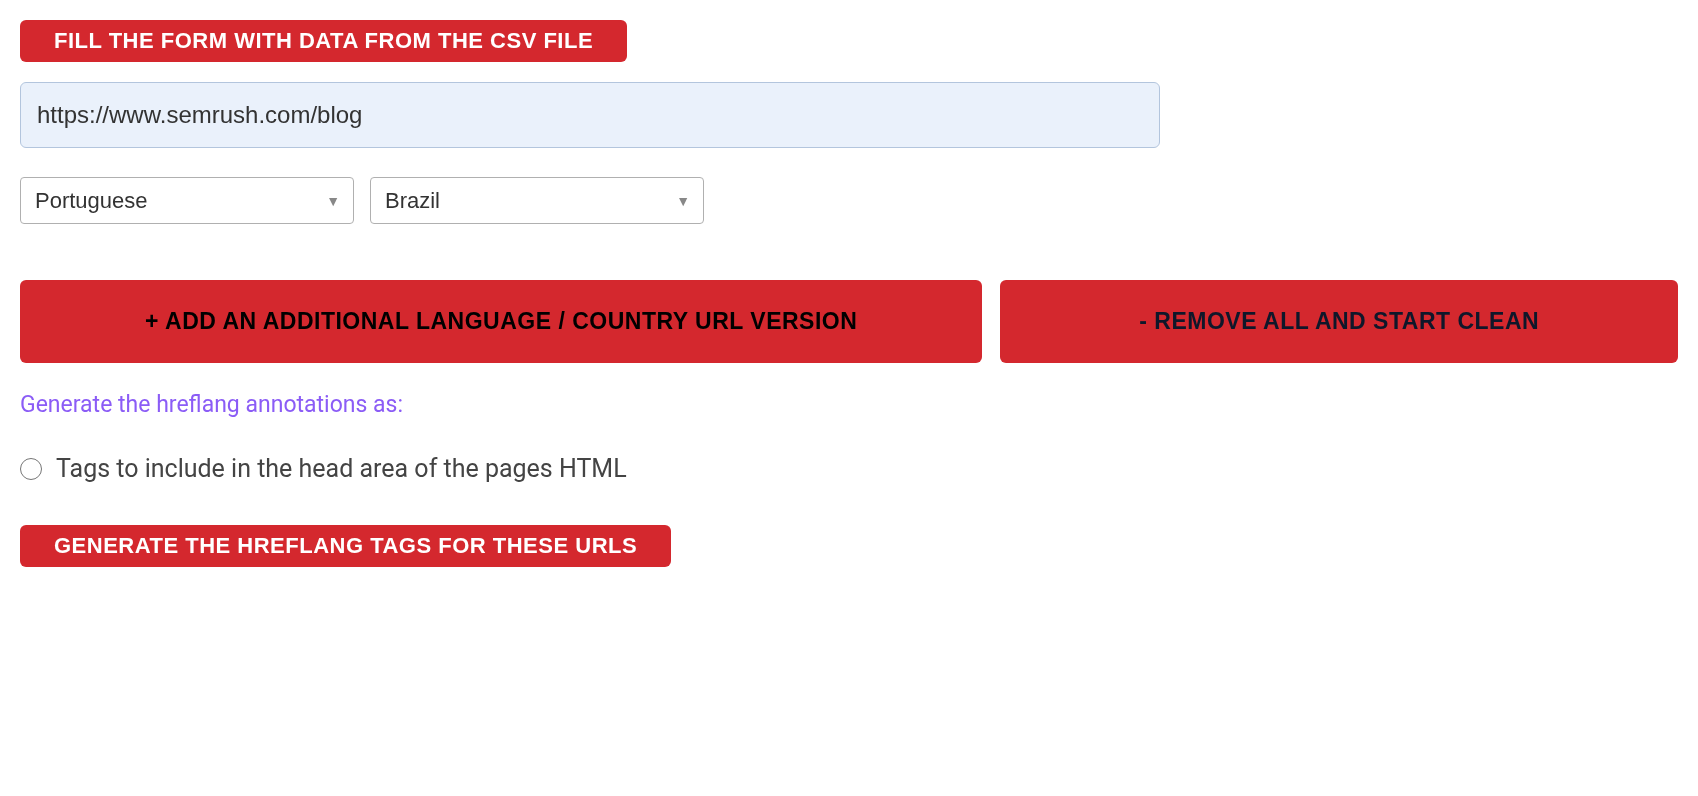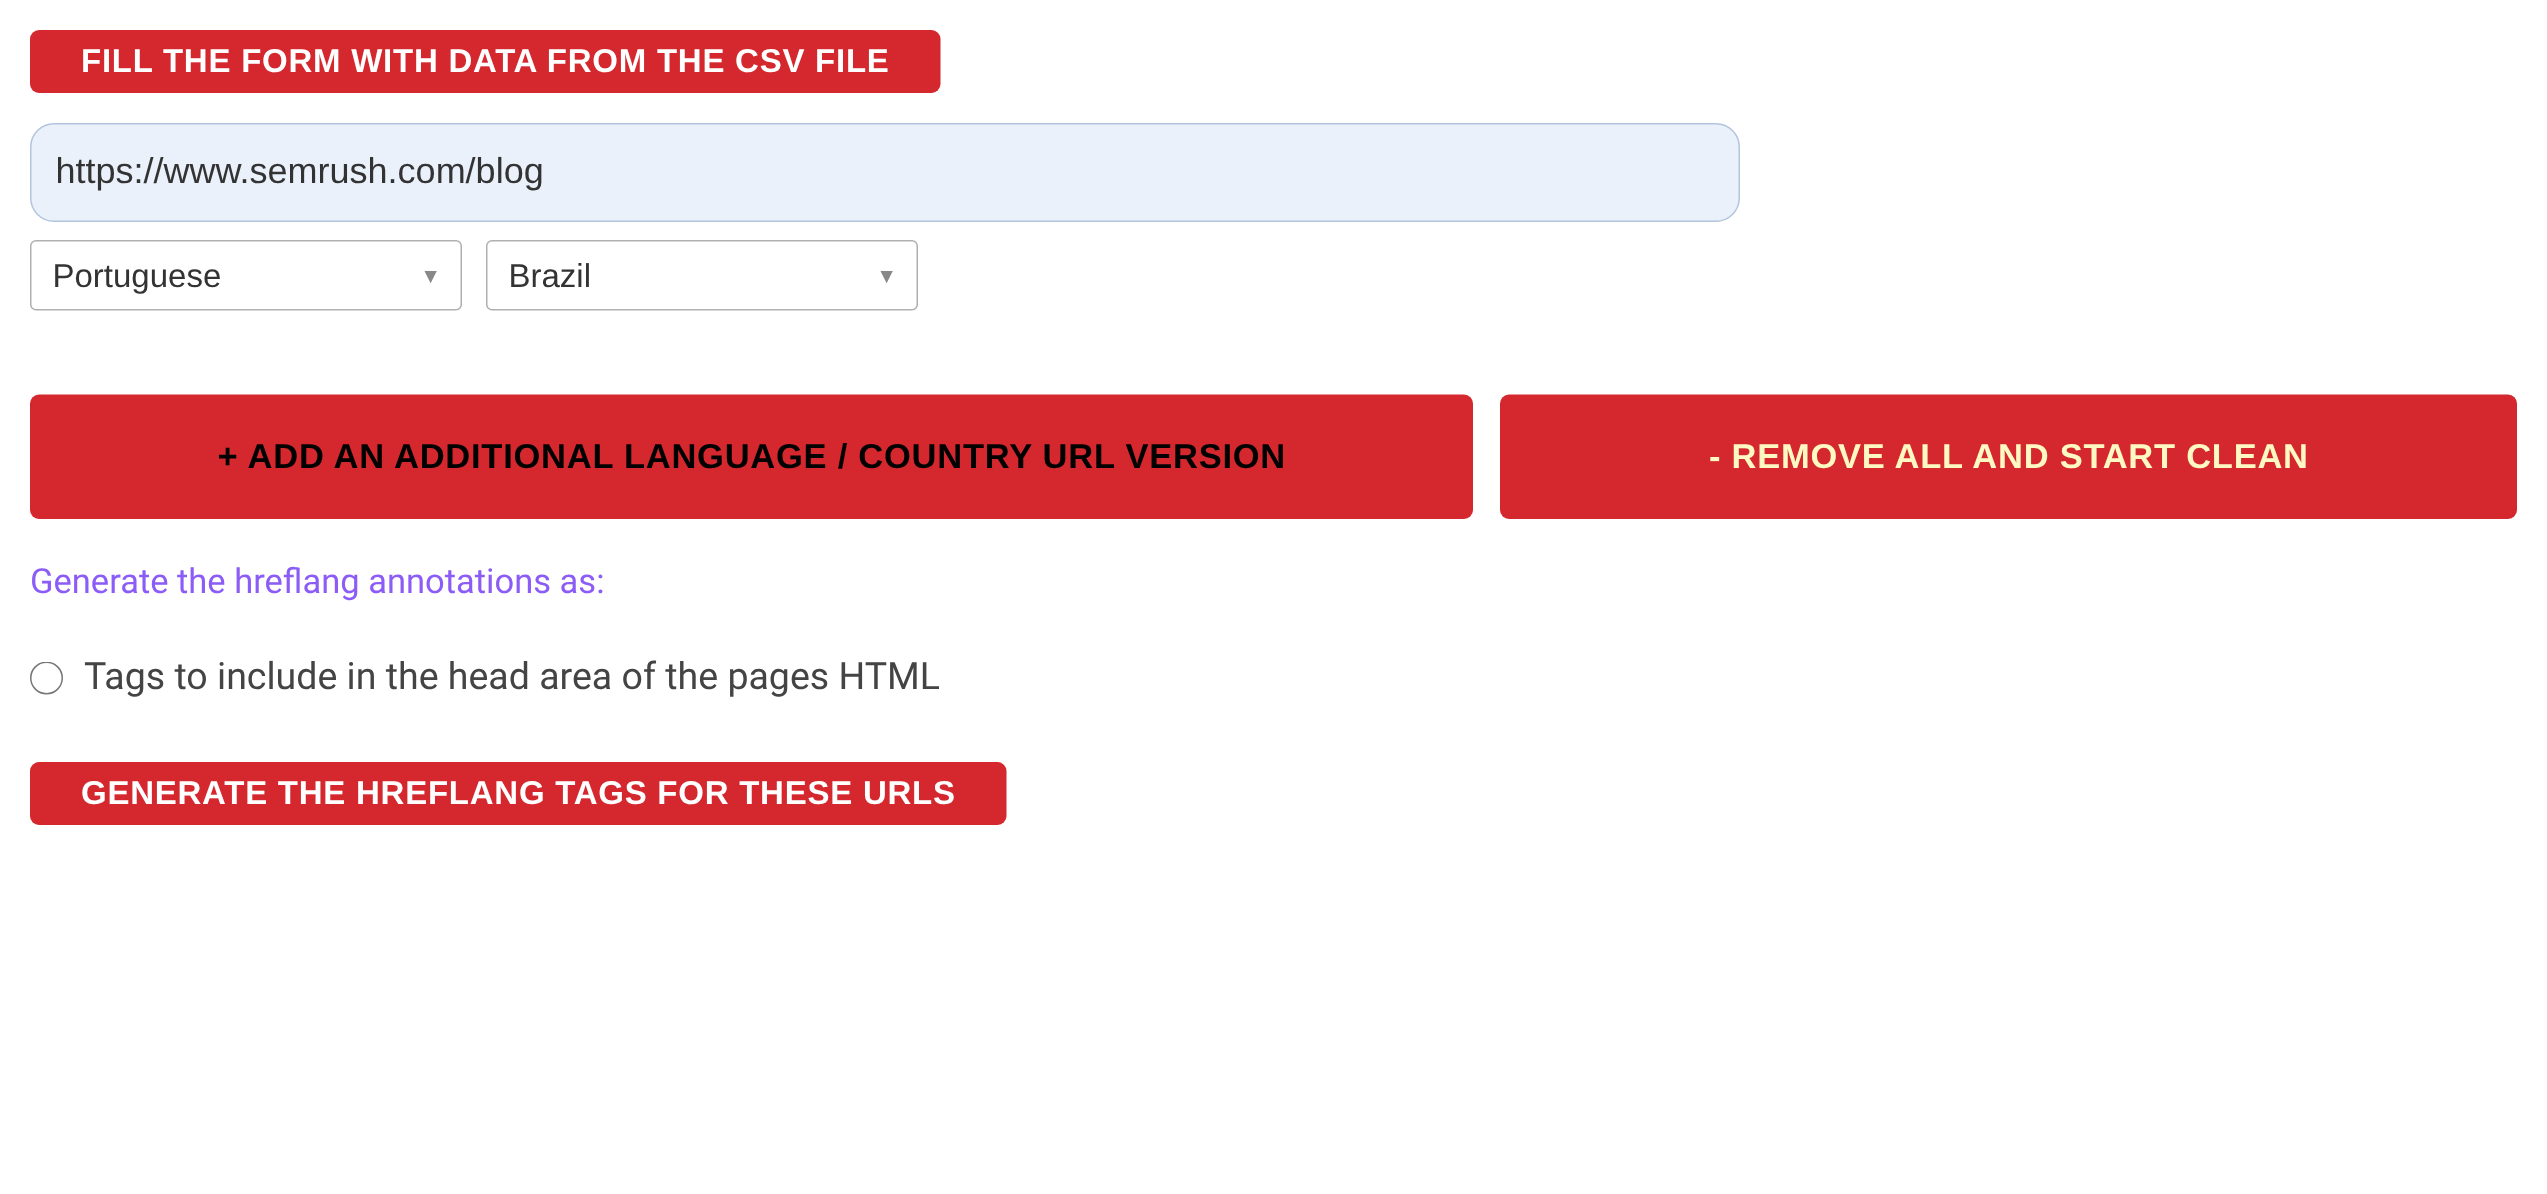--- a/index.html
+++ b/index.html
@@ -24,34 +24,35 @@
       border-radius: 6px;
       cursor: pointer;
       display: inline-block;
       text-align: center;
     }
     .url-input {
       width: 1140px;
       padding: 18px 16px;
       font-size: 24px;
       border: 1px solid #b3c5dd;
-      border-radius: 16px;
+      border-radius: 6px;
       background: #eaf1fb;
       color: #333;
       margin-top: 20px;
       display: block;
     }
     .select-row {
       display: flex;
       gap: 16px;
       margin-top: 12px;
     }
     .select-wrapper {
       position: relative;
-      width: 288px;
+      width: 334px;
+      margin-top: 17px;
     }
     .select-box {
       width: 100%;
       padding: 10px 14px;
       font-size: 22px;
       border: 1px solid #b0b0b0;
       border-radius: 4px;
       background: #ffffff;
       color: #333;
       cursor: pointer;
@@ -83,21 +84,21 @@
       font-weight: 700;
       border-radius: 6px;
       cursor: pointer;
       letter-spacing: 0.5px;
     }
     .btn-remove {
       width: 680px;
       padding: 28px 20px;
       font-size: 23px;
       background: #d4282e;
-      color: #fef9c3;
+      color: #0f172a;
       border: none;
       font-weight: 700;
       border-radius: 6px;
       cursor: pointer;
       letter-spacing: 0.5px;
     }
     .section-label {
       font-size: 23px;
       color: #8b5cf6;
       margin-top: 28px;

